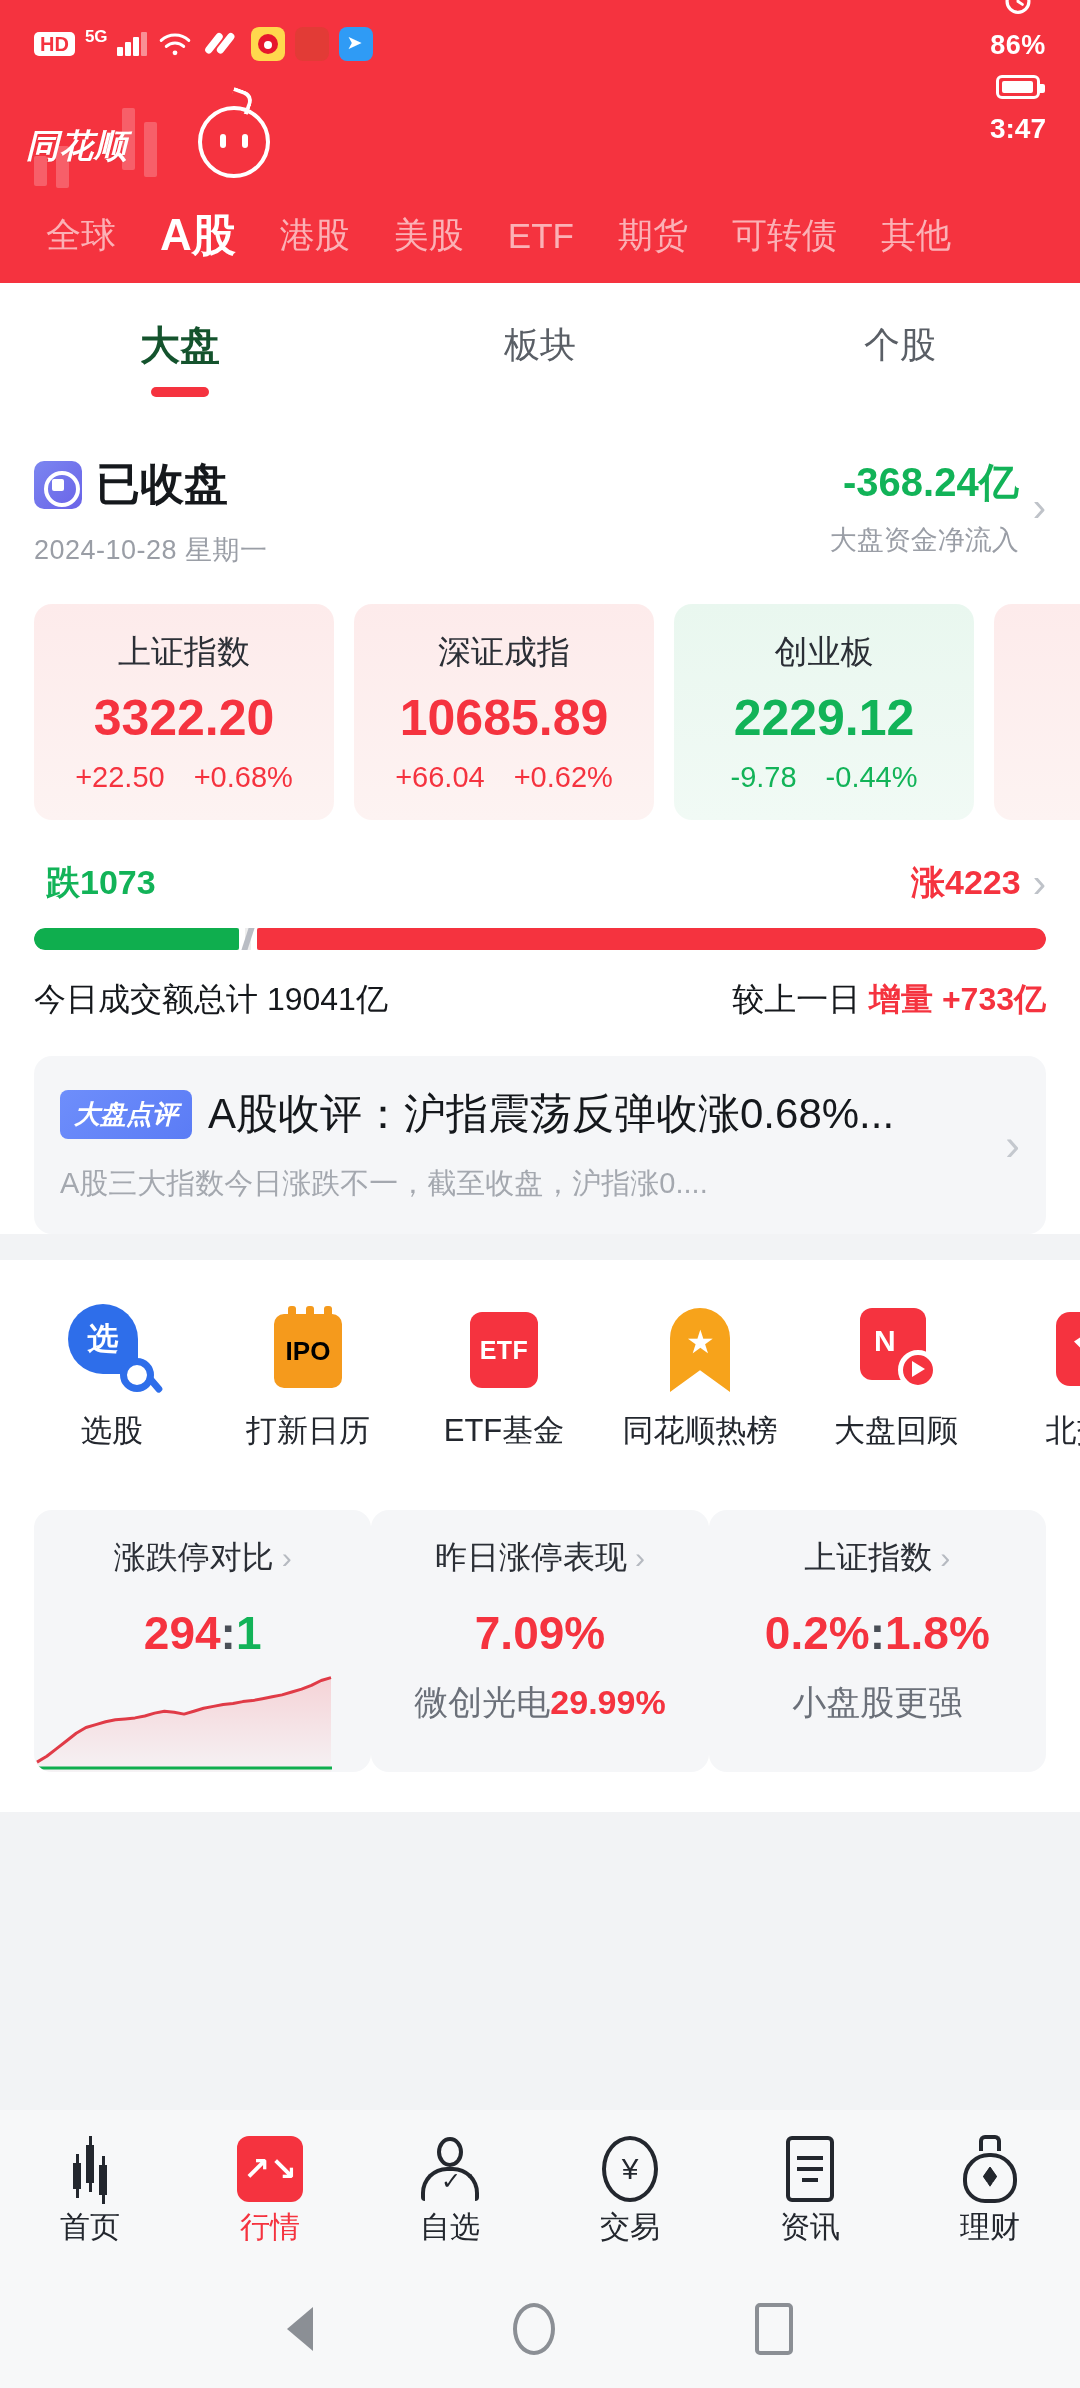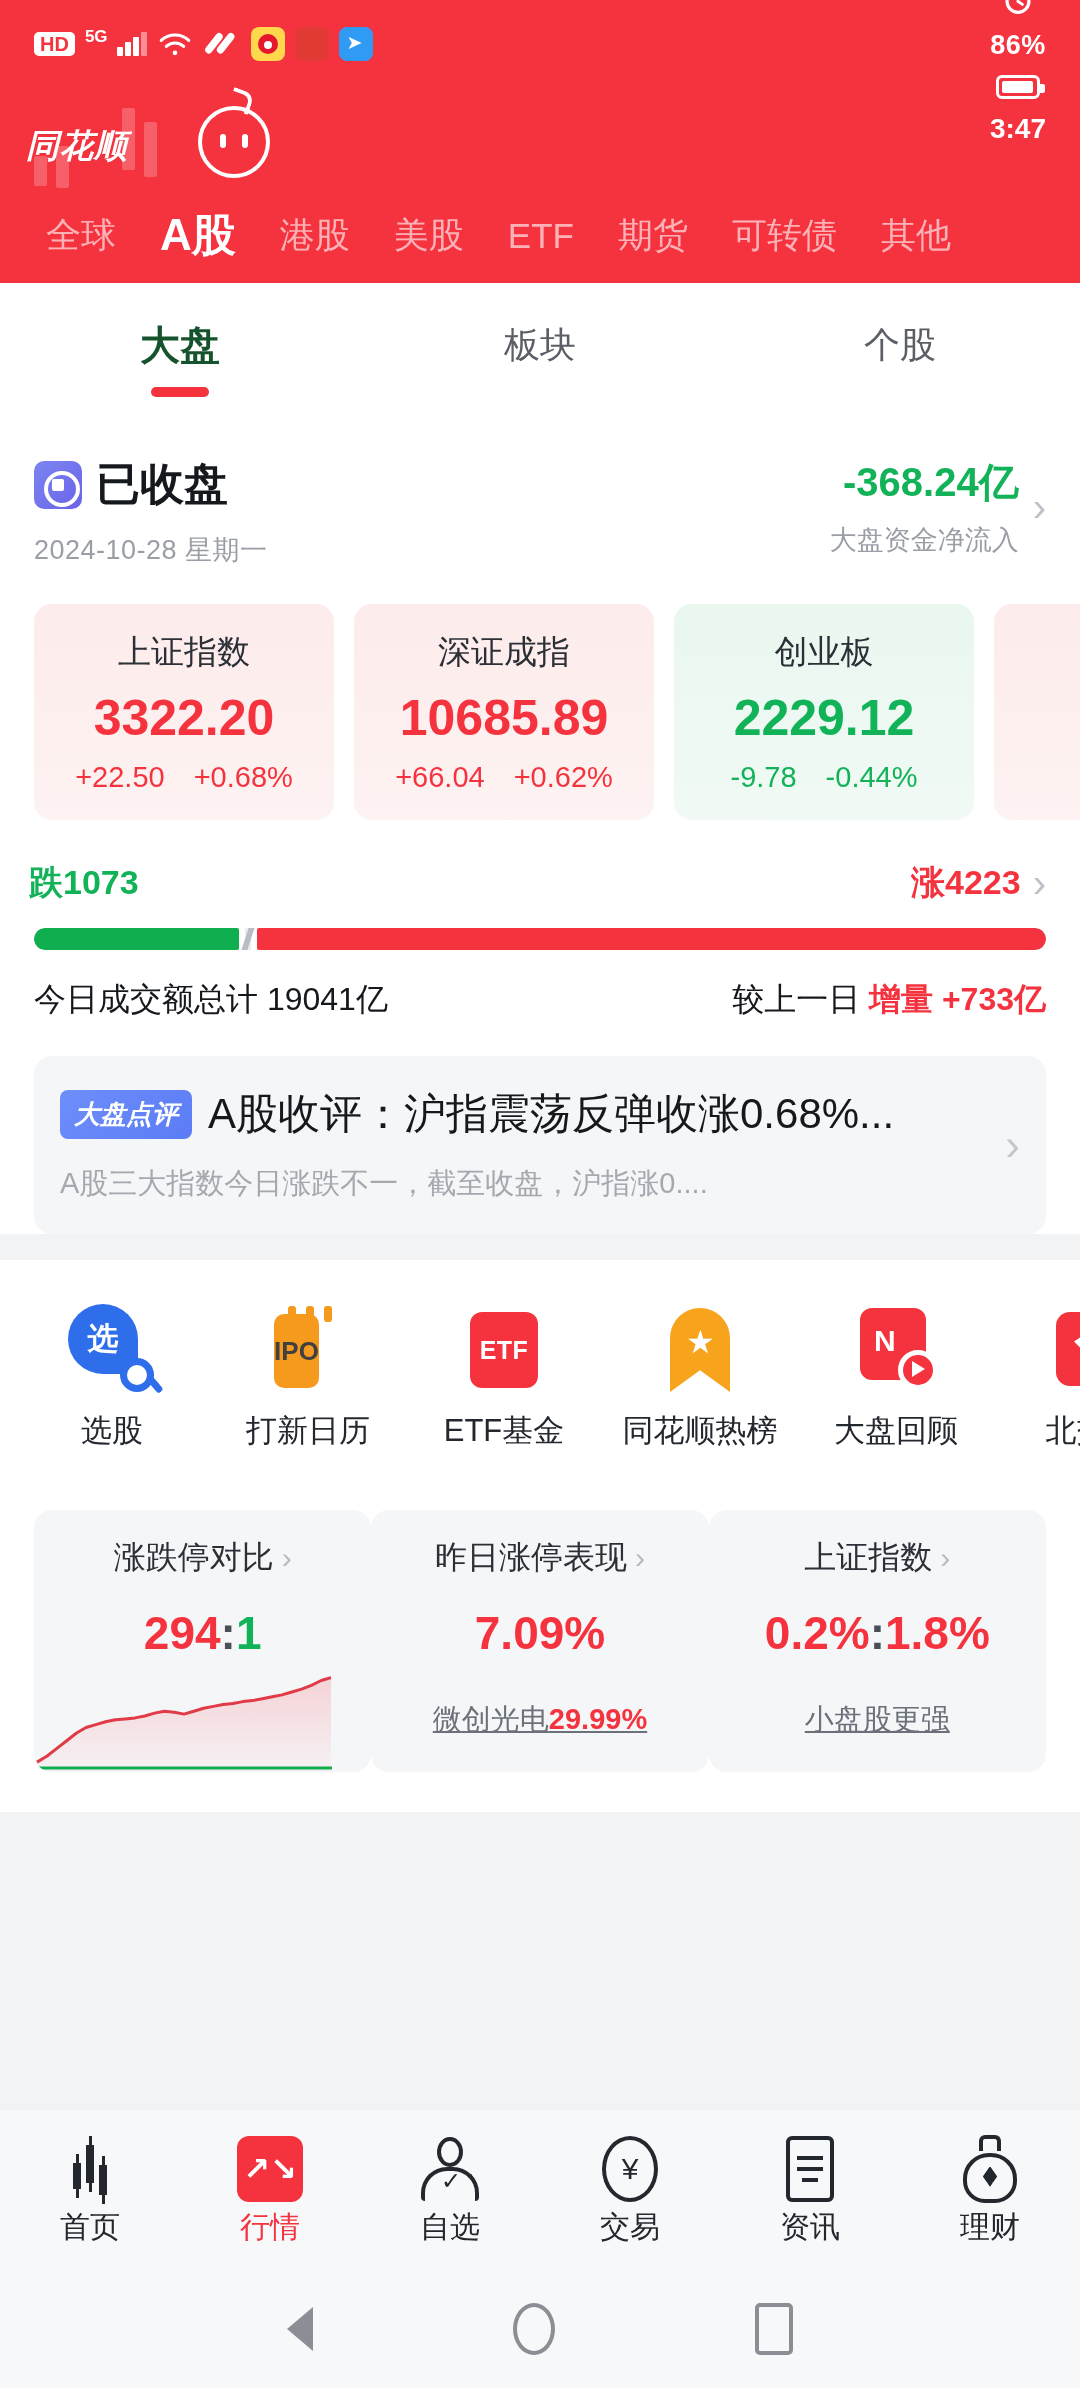--- a/index.html
+++ b/index.html
@@ -120,21 +120,21 @@
   }
   .idxcard.up{ background:linear-gradient(180deg,#fdebeb,#fdf3f2);}
   .idxcard.down{ background:linear-gradient(180deg,#e9f7ef,#f1faf5);}
   .idx-name{ font-size:33px; color:#2b2f36; }
   .idx-val{ font-size:50px; font-weight:bold; margin-top:14px; }
   .idx-sub{ font-size:29px; margin-top:14px; display:flex; justify-content:center; gap:29px;}
   .up .idx-val,.up .idx-sub{ color:#F5333F; }
   .down .idx-val,.down .idx-sub{ color:#12b358; }
 
   
-  .rfrow{ display:flex; align-items:center; padding:40px 34px 0 29px;}
+  .rfrow{ display:flex; align-items:center; padding:40px 34px 0 46px;}
   .rf-fall{ font-size:34px; font-weight:bold; color:#12b358;}
   .rf-right{ margin-left:auto; display:flex; align-items:center; gap:12px;}
   .rf-rise{ font-size:34px; font-weight:bold; color:#F5333F;}
   .rfbar{ margin:22px 34px 0 34px; height:22px; border-radius:11px; display:flex; overflow:hidden; background:#eee;}
   .rfbar .g{ background:#0fae4e; border-radius:11px 2px 2px 11px;}
   .rfbar .sep{ background:#fff; width:6px;}
   .rfbar .gray{ background:#b9bdc4; width:6px; transform:skewX(-18deg);}
   .rfbar .r{ background:#F5333F; flex:1; border-radius:2px 11px 11px 2px;}
 
   .amtrow{ display:flex; padding:28px 34px 0 34px; align-items:center;gap:6px;}
@@ -171,22 +171,22 @@
 
   .gi-select{ }
   .gi-select .ball{position:absolute;left:0;top:0;width:70px;height:70px;border-radius:50% 50% 8px 50%;
      background:#2E6EEA;display:flex;align-items:center;justify-content:center;color:#fff;font-size:31px;font-weight:bold;}
   .gi-select .mag{position:absolute;right:2px;bottom:0;width:34px;height:34px;border-radius:50%;
      border:7px solid #2E6EEA;background:#fff;}
   .gi-select .hand{position:absolute;right:-2px;bottom:-2px;width:7px;height:20px;background:#2E6EEA;
      transform:rotate(-40deg);border-radius:3px;}
 
   .gi-ipo{ }
-  .gi-ipo .cal{position:absolute;left:10px;top:10px;width:45px;height:74px;border-radius:10px;background:#F59A1C;
-     display:flex;align-items:center;justify-content:center;color:#404040;font-size:26px;font-weight:bold;}
+  .gi-ipo .cal{position:absolute;left:10px;top:10px;width:68px;height:74px;border-radius:10px;background:#F59A1C;
+     display:flex;align-items:center;justify-content:center;color:#000000;font-size:26px;font-weight:bold;}
   .gi-ipo .ring{position:absolute;top:2px;width:8px;height:16px;background:#F59A1C;border-radius:3px;}
   .gi-ipo .r1{left:24px;} .gi-ipo .r2{left:42px;} .gi-ipo .r3{left:60px;}
 
   .gi-etf{ }
   .gi-etf .box{position:absolute;left:10px;top:8px;width:68px;height:76px;border-radius:12px;background:#F5333F;
      display:flex;align-items:center;justify-content:center;color:#fff;font-size:25px;font-weight:bold;letter-spacing:.5px;}
 
   .gi-hot .mark{position:absolute;left:14px;top:4px;width:60px;height:84px;background:#F7A31B;
      clip-path:polygon(0 0,100% 0,100% 100%,50% 74%,0 100%);
      border-radius:30px 30px 0 0;}
@@ -208,21 +208,21 @@
   .sc{
     flex:1; background:#f5f6f8; border-radius:18px; padding:26px 0 0 0;
     text-align:center; position:relative; height:262px; overflow:hidden;
   }
   .sc-head{ font-size:32px; color:#2b2f36; display:flex; align-items:center;
     justify-content:center; gap:8px;}
   .sc-head .c{ color:#b6bac1; font-size:30px; font-weight:300;}
   .sc-val{ font-size:46px; font-weight:bold; margin-top:26px; color:#F5333F;}
   .sc-val .gr{ color:#12b358; }
   .sc-val .sepc{ color:#4a4f57; font-weight:bold; }
-  .sc-foot{ font-size:29px; color:#6b7079; margin-top:40px;text-decoration:underline;}
+  .sc-foot{ font-size:34px; color:#6b7079; margin-top:20px;}
   .sc-foot b{ color:#F5333F; font-weight:bold;}
   .sc-chart{ position:absolute; left:0; right:0; bottom:0; height:122px; }
 
   
   .bottomnav{
     position:absolute; left:0; right:0; bottom:118px; height:160px; background:#f7f8f9;
     display:flex; align-items:center;
   }
   .bn{ flex:1; text-align:center; }
   .bn .bi{ height:72px; display:flex; align-items:center; justify-content:center;}

